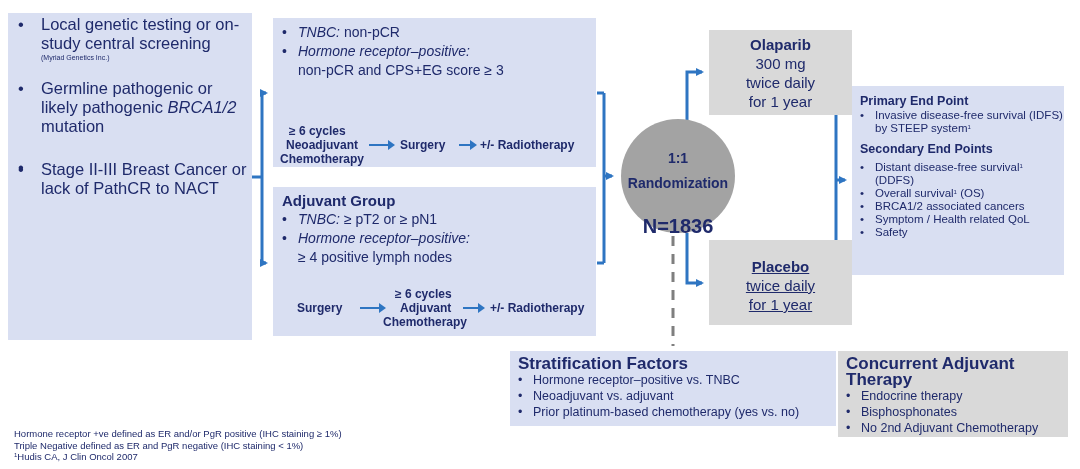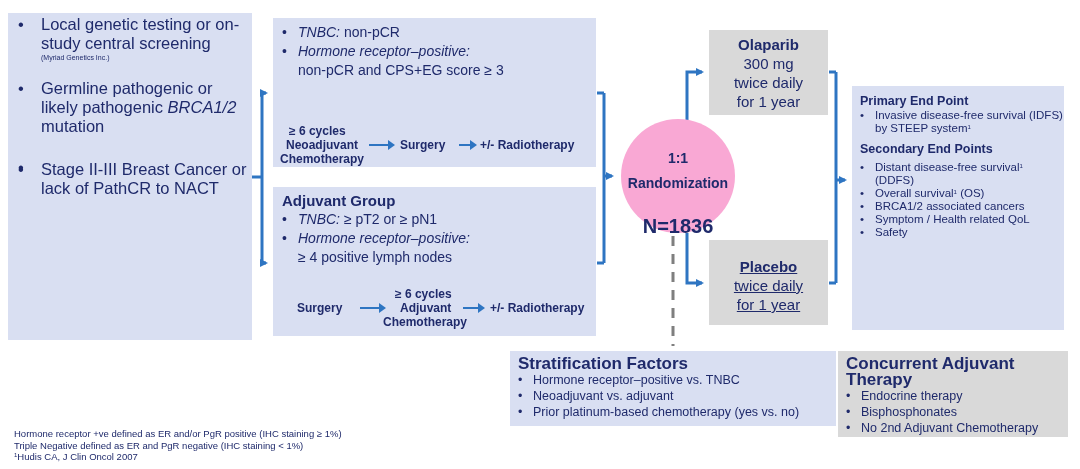--- a/index.html
+++ b/index.html
@@ -27,32 +27,32 @@
   #adj { top:187px; }
   .grp .gtitle { font-size:15px; font-weight:bold; line-height:18px; }
   .grp li { font-size:14px; line-height:19px; padding-left:16px; }
   .flow { position:absolute; font-size:12px; font-weight:bold; line-height:14px; }
   .flow span { position:absolute; white-space:nowrap; }
   .farrow { position:absolute; height:2px; background:#2e75c2; }
   .farrow::after { content:""; position:absolute; right:-4px; top:-4px;
                    border-left:7px solid #2e75c2; border-top:5px solid transparent; border-bottom:5px solid transparent; }
 
   
-  .arm { left:709px; width:119px; height:85px; text-align:center; font-size:15px; line-height:19px; padding-top:5px; }
+  .arm { left:709px; width:143px; height:85px; text-align:center; font-size:15px; line-height:19px; padding-top:5px; }
   #olap { top:30px; }
   #plac { top:240px; padding-top:17px;text-decoration:underline; }
   .arm .aname { font-weight:bold; font-size:15px; }
 
   
   #rand { left:621px; top:119px; width:114px; height:114px; border-radius:50%;
-          background:#f9a8d4; text-align:center; font-weight:bold; font-size:14px; }
+          background:#a3a3a3; text-align:center; font-weight:bold; font-size:14px; }
   #rand div { position:absolute; left:0; right:0; }
 
   
-  #endp { left:852px; top:86px; width:212px; height:244px; padding:8px 0 0 8px; font-size:11.5px; }
+  #endp { left:852px; top:86px; width:212px; height:189px; padding:8px 0 0 8px; font-size:11.5px; }
   #endp .etitle { font-weight:bold; font-size:12.5px; line-height:15px; }
   #endp li { line-height:13px; padding-left:15px; }
   #endp .sec { margin-top:7px; margin-bottom:4px; }
 
   
   #strat { left:510px; top:351px; width:326px; height:75px; padding:5px 0 0 8px; font-size:12.5px; }
   #conc { left:838px; top:351px; width:230px; height:86px; padding:5px 0 0 8px; font-size:12.5px; }
   #strat .btitle, #conc .btitle { font-weight:bold; font-size:17px; line-height:16px; }
   #strat li, #conc li { line-height:16px; padding-left:15px; }
 

